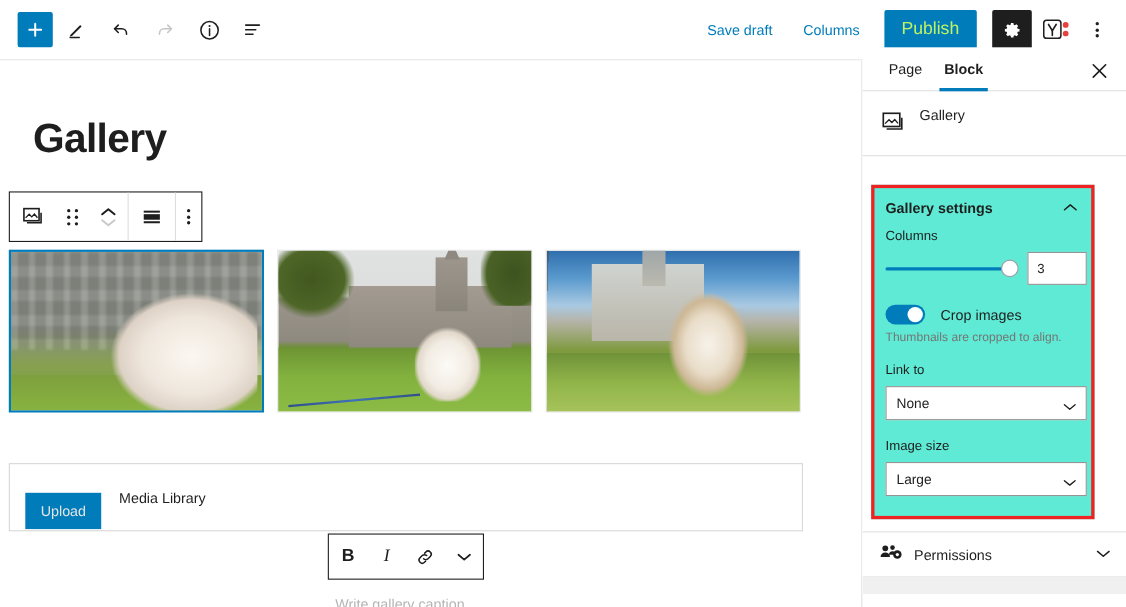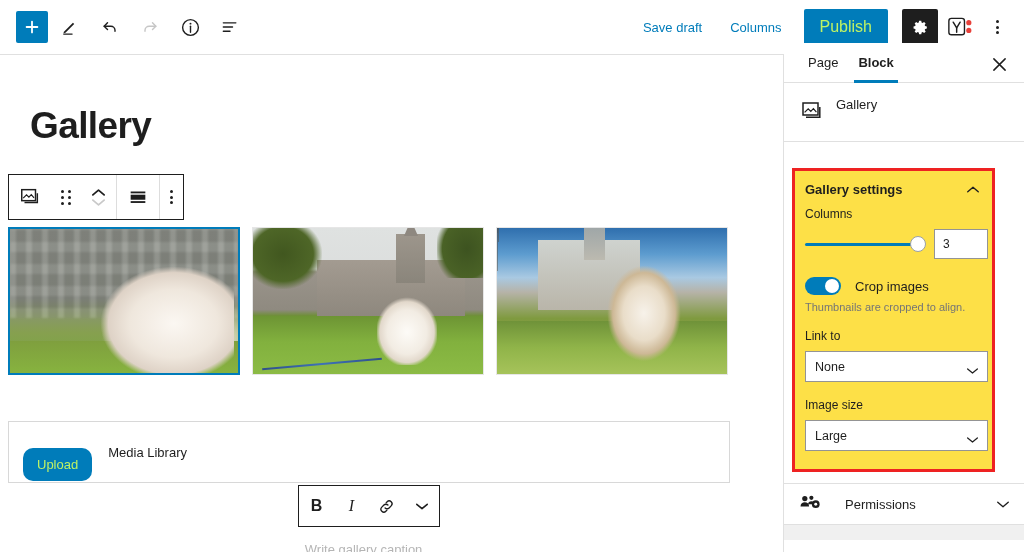--- a/index.html
+++ b/index.html
@@ -148,22 +148,22 @@
     background: linear-gradient(to bottom, #6f9239 0%, #90b449 50%, #a6c35a 100%); }
   .img3-dog { position:absolute; left: 47%; top: 18%; width: 34%; height: 78%;
     background: radial-gradient(ellipse 40px 52px at 50% 52%, #f7f2ea 0%, #e9ddc9 52%, #cdb896 78%, rgba(205,184,150,0) 92%); }
 
   
   .media-bar {
     position: absolute; left: 8px; top: 366px; width: 722px; height: 62px;
     border: 1px solid #d8d8d8; background: #fff; display: flex; align-items: center; padding-left: 14px;
   }
   .upload-btn {
-    background: #007cba; color: #bef264; border: none; font-size: 13px;
-    padding: 9px 14px; border-radius: 10px; cursor: pointer; margin-top: 24px;
+    background: #007cba; color: #e5e5e5; border: none; font-size: 13px;
+    padding: 9px 14px; border-radius: 0; cursor: pointer; margin-top: 24px;
   }
   .media-lib-link {
     font-size: 13px; color: #1e1e1e; background: none; border: none;
     margin-left: 16px; cursor: pointer;
   }
 
   
   .fmt-toolbar {
     position: absolute; left: 298px; top: 430px; width: 142px; height: 42px;
     background: #fff; border: 1px solid #1e1e1e; display: flex; align-items: center;
@@ -201,21 +201,21 @@
     display: flex; align-items: center; justify-content: center; cursor: pointer;
   }
 
   .block-card { display: flex; gap: 12px; padding: 14px 16px 18px 16px; border-bottom: 1px solid #e0e0e0; }
   .block-card-icon { width: 24px; height: 24px; flex: 0 0 24px; color: #1e1e1e; margin-top: 2px; }
   .block-card-title { font-size: 13px; color: #1e1e1e; margin-bottom: 3px; }
   .block-card-desc { font-size: 12px; color: #555d66; line-height: 1.45; }
 
   .hl-panel {
     position: absolute; left: 8px; top: 125px; width: 203px; height: 304px;
-    border: 3px solid #ee2222; background: #fde047;
+    border: 3px solid #ee2222; background: #5eead4;
   }
   .panel-head {
     height: 36px; display: flex; align-items: center; justify-content: space-between;
     padding: 0 12px 0 10px; cursor: pointer;
   }
   .panel-head-title { font-size: 13px; font-weight: bold; color: #1e1e1e; }
   .panel-body { padding: 0 4px 10px 10px; }
 
   .field-label { font-size: 12px; color: #1e1e1e; margin-bottom: 8px; display: block; }
   .slider-row { display: flex; align-items: center; gap: 10px; margin-bottom: 18px; }
@@ -241,21 +241,21 @@
   .select-wrap { position: relative; margin-bottom: 16px; border-radius: 14px; }
   .select-box {
     width: 100%; height: 31px; border: 1px solid #949494; background: #fff;
     font-size: 12.5px; color: #1e1e1e; padding: 0 26px 0 9px;
     display: flex; align-items: center; cursor: pointer;
   }
   .select-chev { position: absolute; right: 9px; top: 10px; pointer-events: none; }
 
   .perm-row {
     position: absolute; left: 0; top: 440px; width: 240px; height: 42px;
-    display: flex; align-items: center; gap: 24px; padding: 0 14px 0 16px;
+    display: flex; align-items: center; gap: 10px; padding: 0 14px 0 16px;
     border-top: 1px solid #e0e0e0; border-bottom: 1px solid #e0e0e0; cursor: pointer;
     background: #fff;
   }
   .perm-title { font-size: 13px; color: #1e1e1e; flex: 1; }
   .sb-bottom-fill { position: absolute; left:0; top: 482px; width: 240px; height: 15px; background: #f0f0f0; }
 </style>
 </head>
 <body>
 
 <div id="app">

